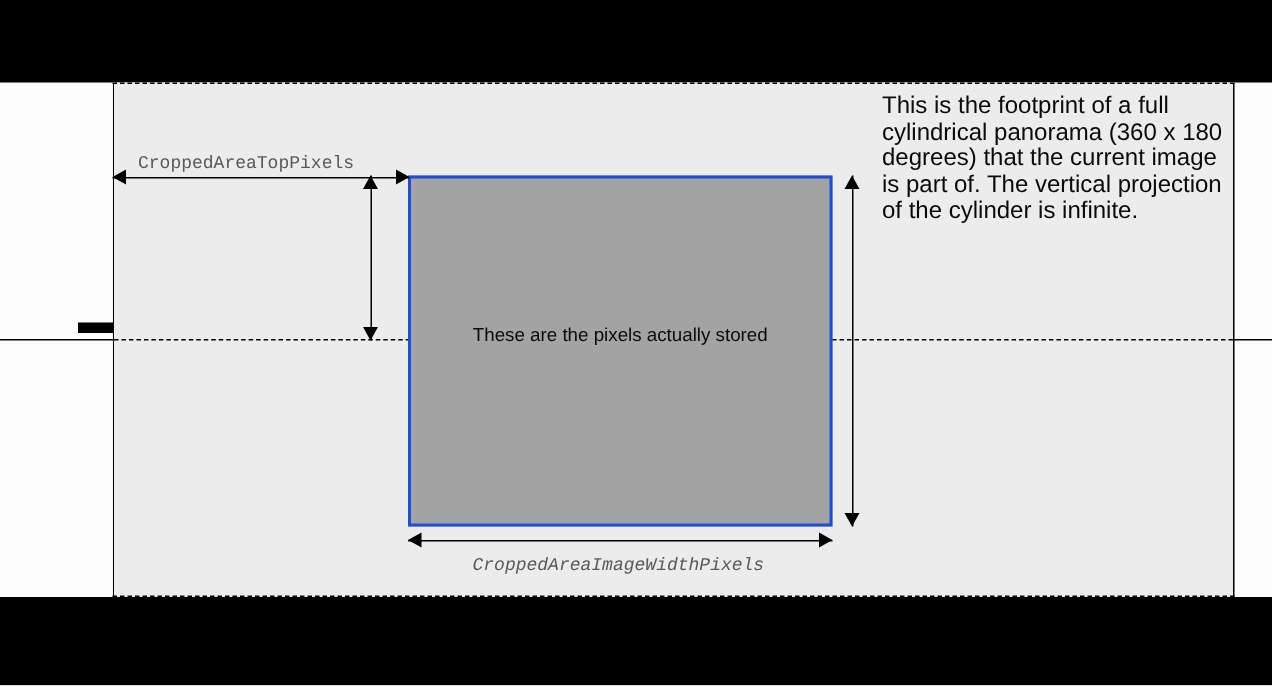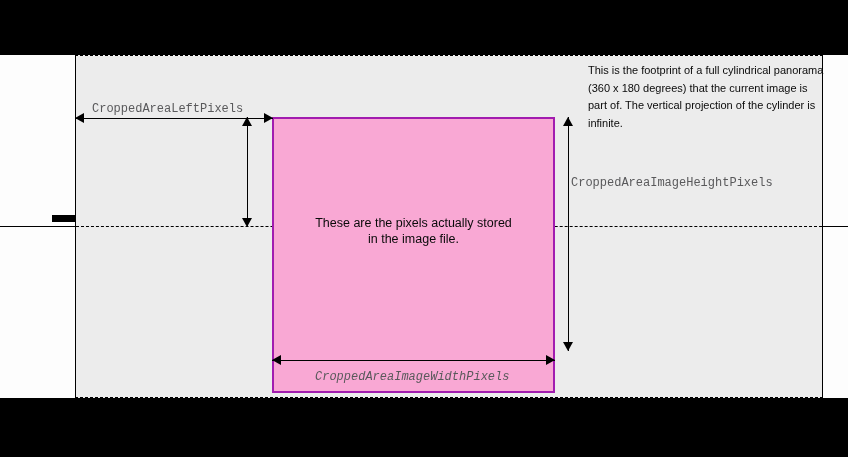--- a/index.html
+++ b/index.html
@@ -75,43 +75,43 @@
     height: 7px;
     background: #000000;
   }
 
   
   .stored-image {
     position: absolute;
     left: 272px;
     top: 117px;
     width: 283px;
-    height: 276px;
-    background: #f9a8d4;
-    border: 2px solid #a21caf;
+    height: 234px;
+    background: #a3a3a3;
+    border: 2px solid #1d4ed8;
     box-sizing: border-box;
   }
   .stored-image-caption {
     position: absolute;
     left: 0;
     right: 0;
     top: 96px;
     text-align: center;
     font-size: 12.5px;
     line-height: 16px;
     color: #0a0a0a;
   }
 
   
   .footprint-note {
     position: absolute;
     left: 588px;
     top: 62px;
     width: 238px;
-    font-size: 11px;
+    font-size: 16px;
     line-height: 17.5px;
     color: #0a0a0a;
   }
 
   
   .measure-label {
     position: absolute;
     font-family: "Liberation Mono", monospace;
     font-size: 12px;
     color: #59595b;
@@ -185,45 +185,43 @@
   <div class="panorama-box"></div>
 
   <div class="equator-solid-left"></div>
   <div class="equator-dashed"></div>
   <div class="equator-solid-right"></div>
   <div class="edge-marker"></div>
 
   <div class="stored-image">
     <div class="stored-image-caption">
       <div>These are the pixels actually stored</div>
-      <div>in the image file.</div>
     </div>
   </div>
 
   <div class="footprint-note">This is the footprint of a full cylindrical panorama (360 x 180 degrees) that the current image is part of.  The vertical projection of the cylinder is infinite.</div>
 
   <div class="arrow-h arrow-left-pixels">
     <div class="shaft"></div>
     <div class="head head-start"></div>
     <div class="head head-end"></div>
   </div>
-  <div class="measure-label label-left-pixels">CroppedAreaLeftPixels</div>
+  <div class="measure-label label-left-pixels">CroppedAreaTopPixels</div>
 
   <div class="arrow-v arrow-top-pixels">
     <div class="shaft"></div>
     <div class="head head-start"></div>
     <div class="head head-end"></div>
   </div>
 
   <div class="arrow-v arrow-image-height">
     <div class="shaft"></div>
     <div class="head head-start"></div>
     <div class="head head-end"></div>
   </div>
-  <div class="measure-label label-image-height">CroppedAreaImageHeightPixels</div>
 
   <div class="arrow-h arrow-image-width">
     <div class="shaft"></div>
     <div class="head head-start"></div>
     <div class="head head-end"></div>
   </div>
   <div class="measure-label label-image-width">CroppedAreaImageWidthPixels</div>
 
 </div>
 

